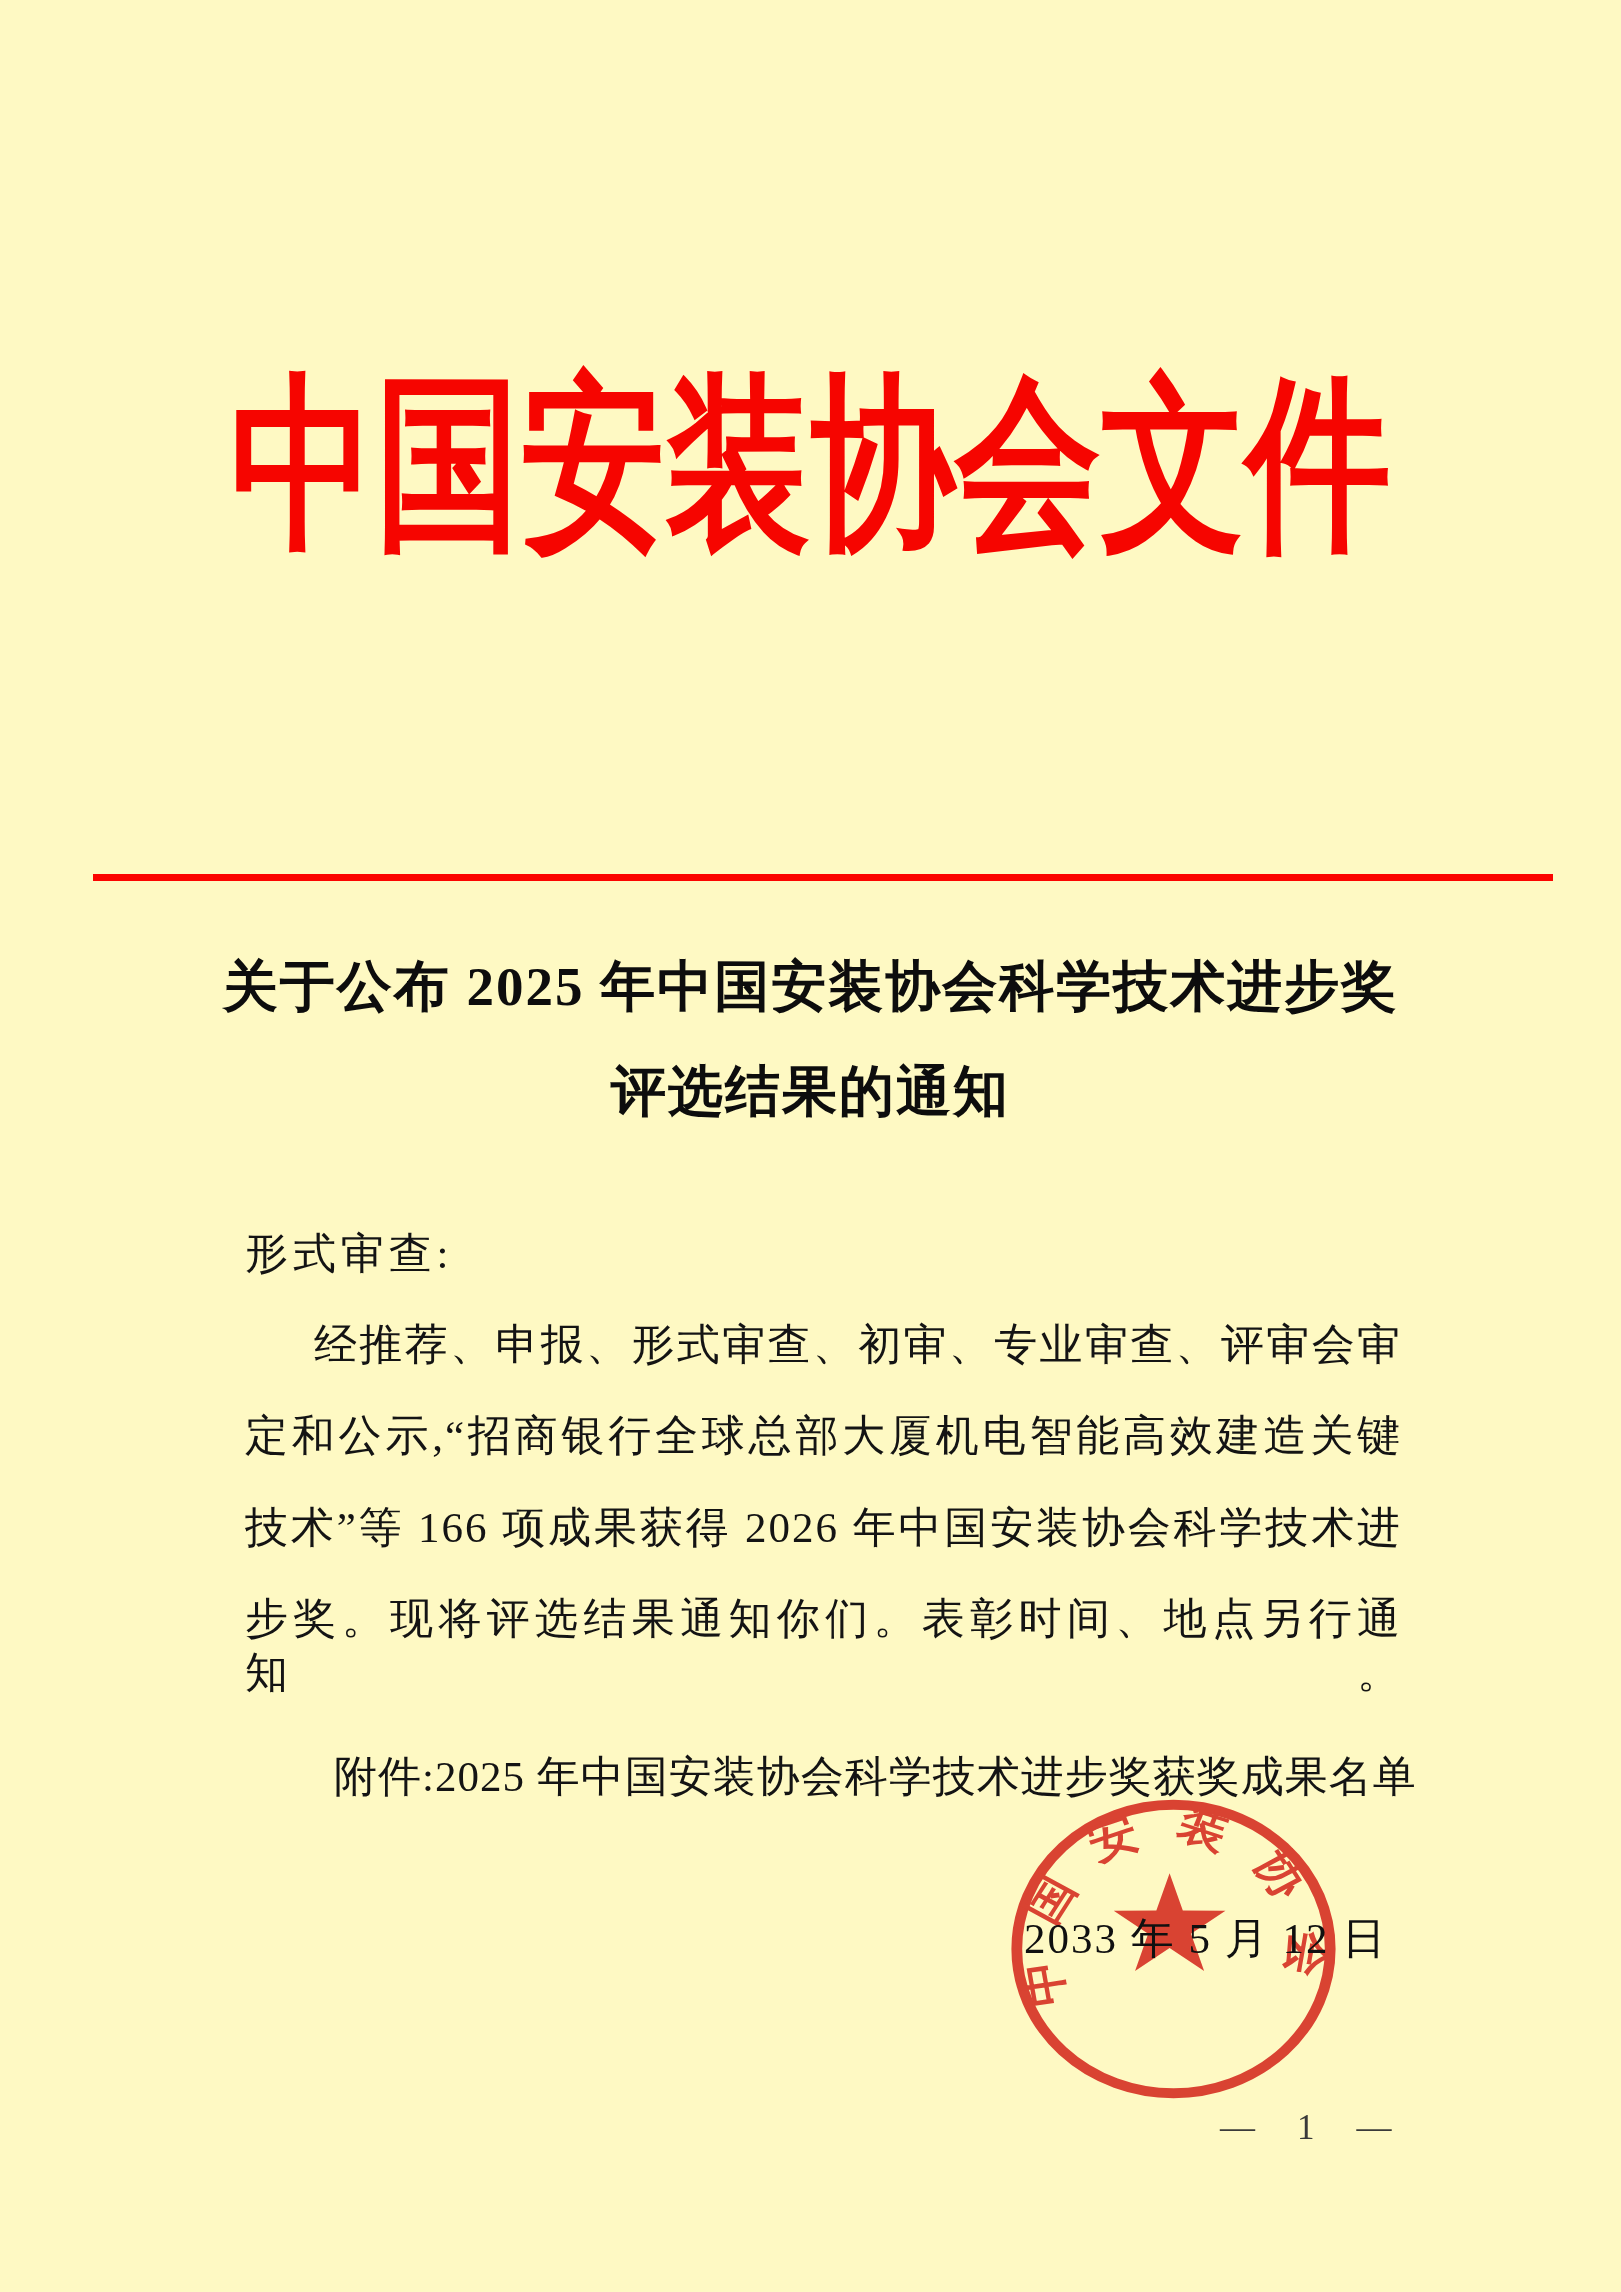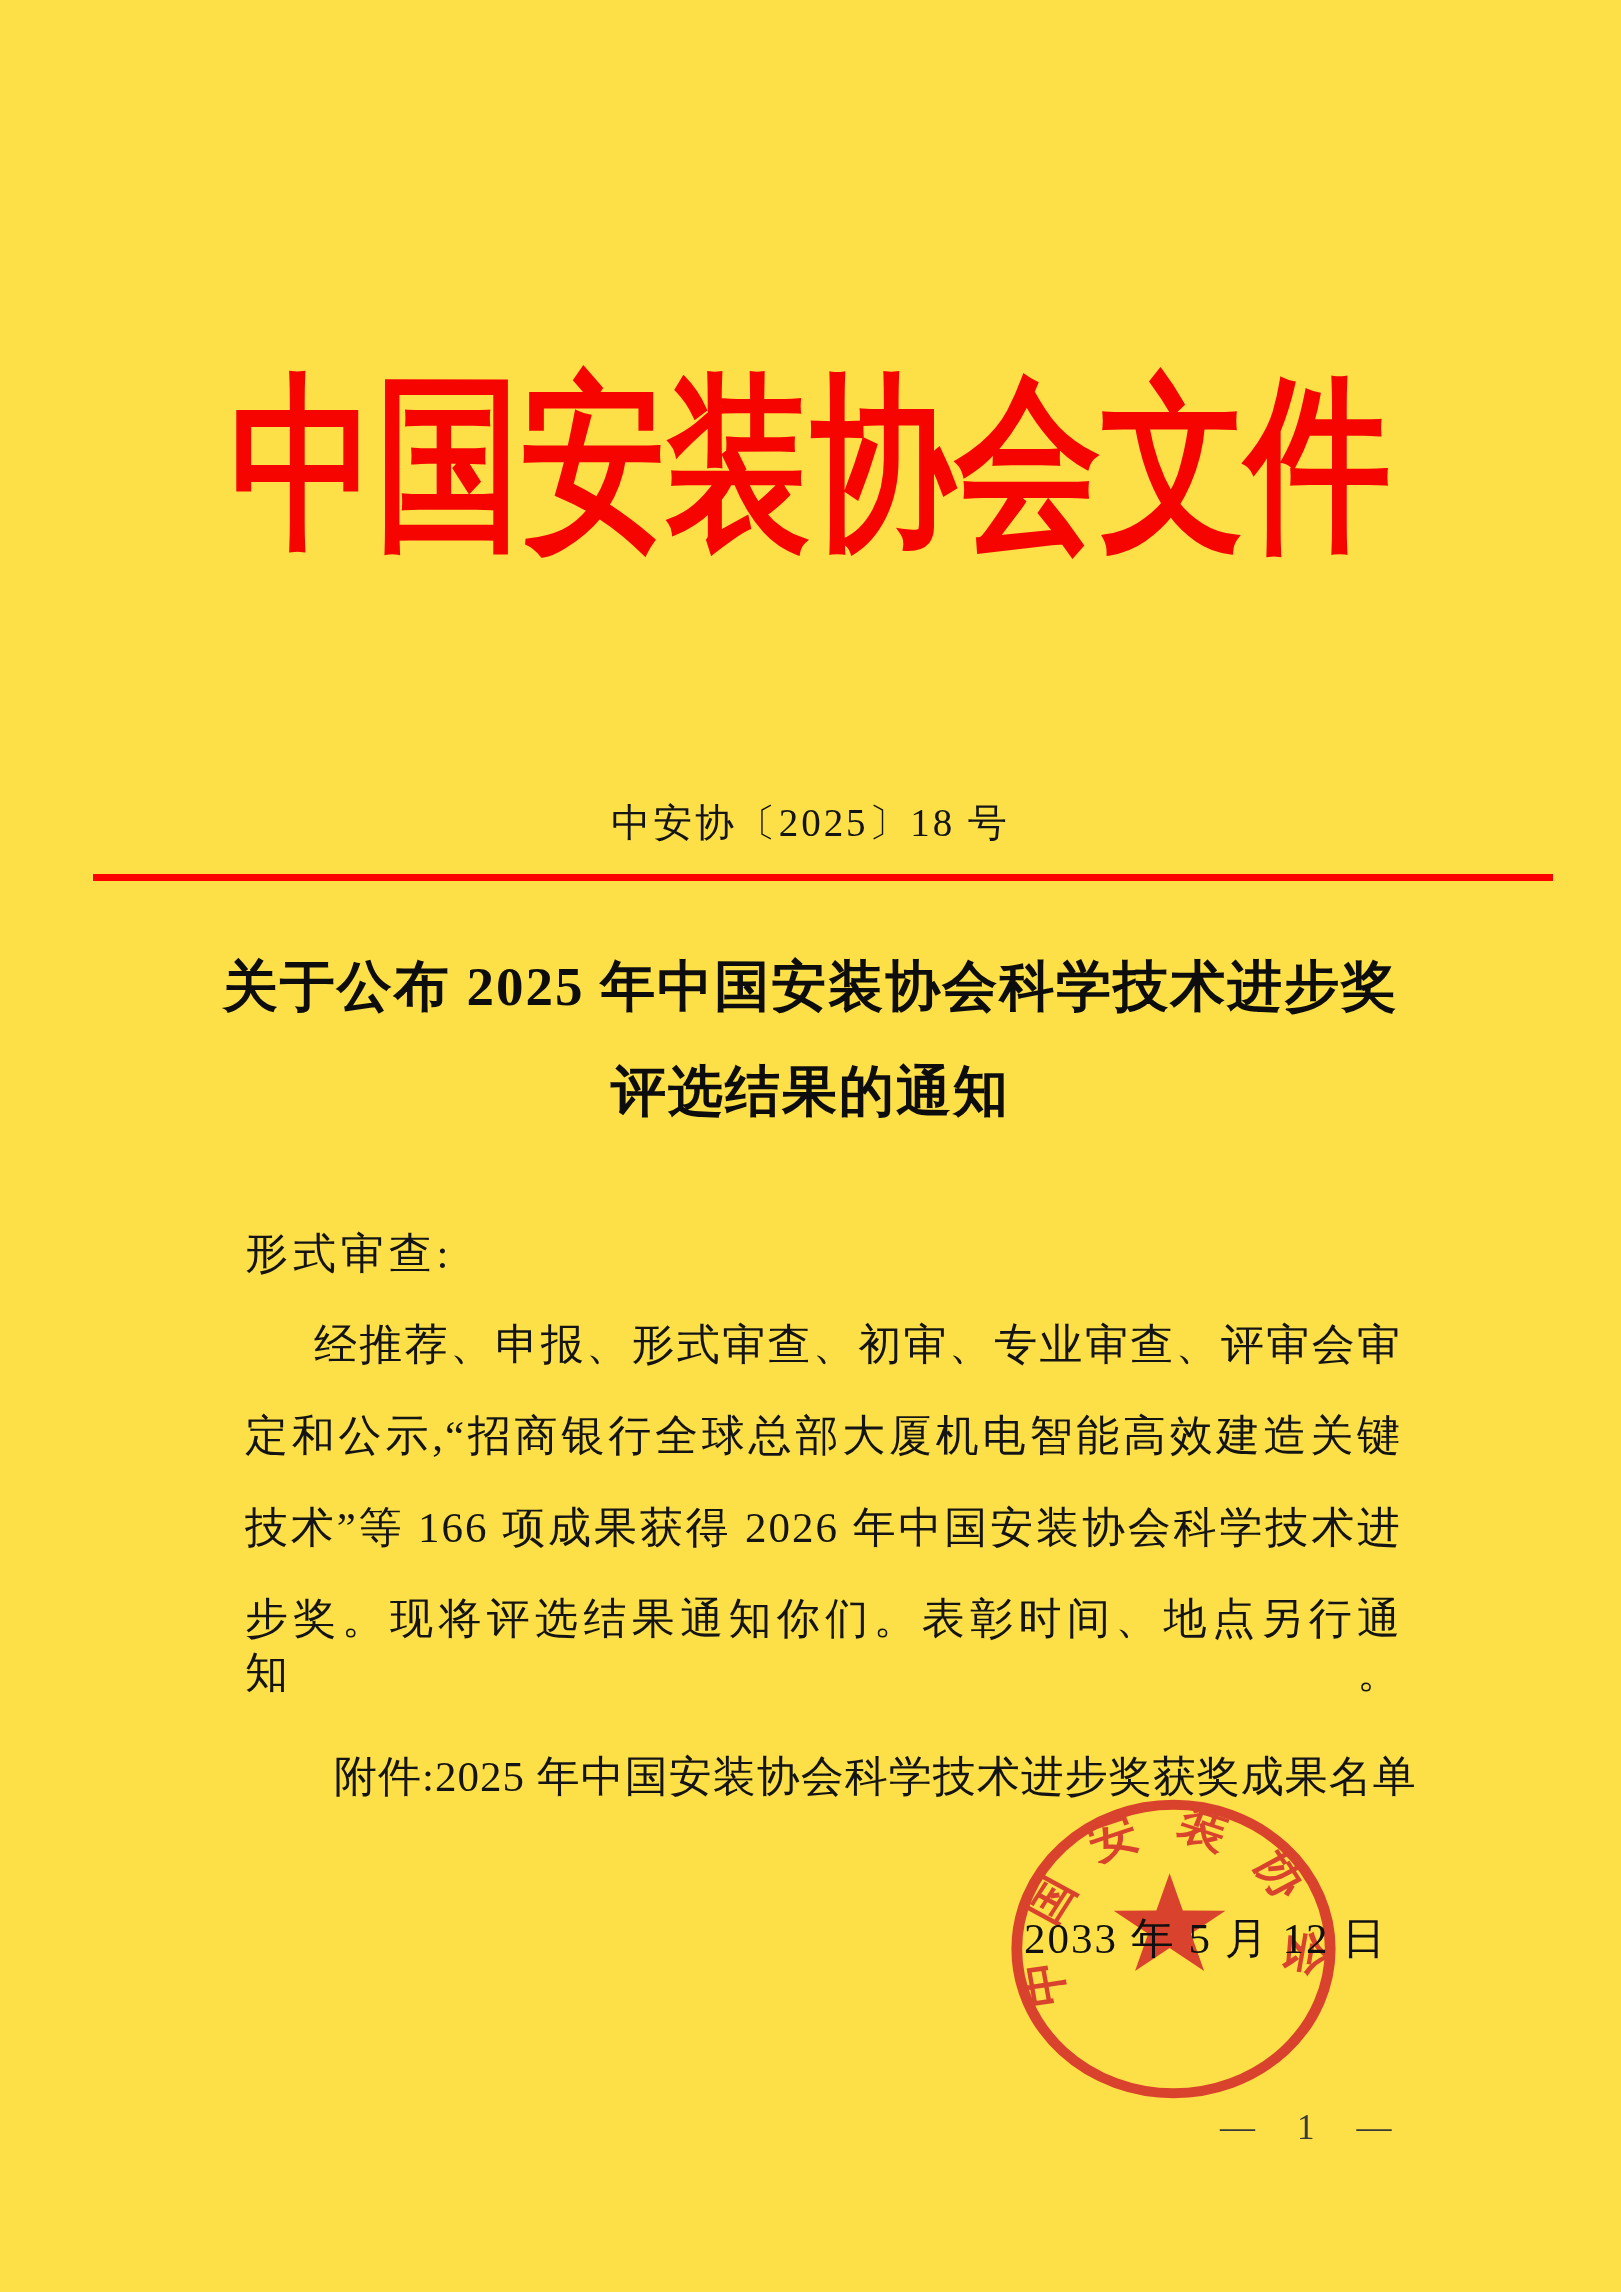--- a/index.html
+++ b/index.html
@@ -5,21 +5,21 @@
   :root{
     --letterhead-red:#f60500;
     --rule-red:#fb0400;
     --seal-red:#d83a2b;
     --text-black:#141414;
   }
   html,body{margin:0;padding:0;background:#ffffff;}
   #page{
     position:relative;
     width:1621px;height:2293px;
-    background:#fde047;
+    background:#fef9c3;
     overflow:hidden;
     font-family:"Liberation Serif","DejaVu Serif",serif;
     color:var(--text-black);
   }
   .letterhead{
     position:absolute;left:0;right:0;top:372px;
     text-align:center;
     font-size:145px;line-height:1;
     font-weight:700;
     color:var(--letterhead-red);
@@ -111,21 +111,20 @@
   }
   .seal .star{fill:var(--seal-red);}
 </style>
 </head>
 <body>
 
 <div id="page">
 
   <div class="letterhead">中国安装协会文件</div>
 
-  <div class="docnum">中安协〔2025〕18 号</div>
 
   <div class="redline"></div>
 
   <div class="doc-title l1">关于公布 2025 年中国安装协会科学技术进步奖</div>
 
   <div class="doc-title l2">评选结果的通知</div>
 
   <div class="salutation">形式审查:</div>
 
   <div class="paraline p1">经推荐、申报、形式审查、初审、专业审查、评审会审</div>

